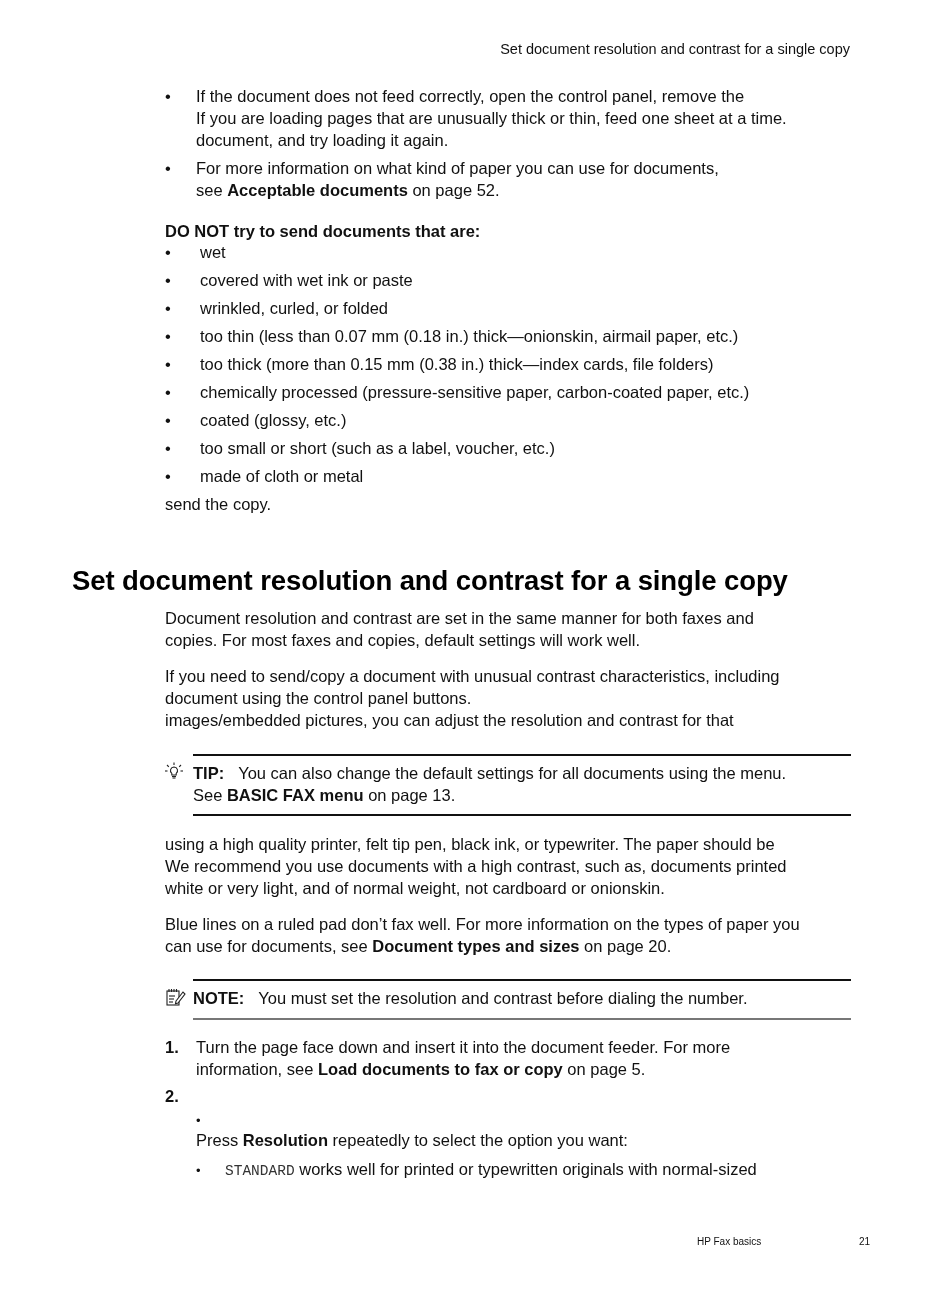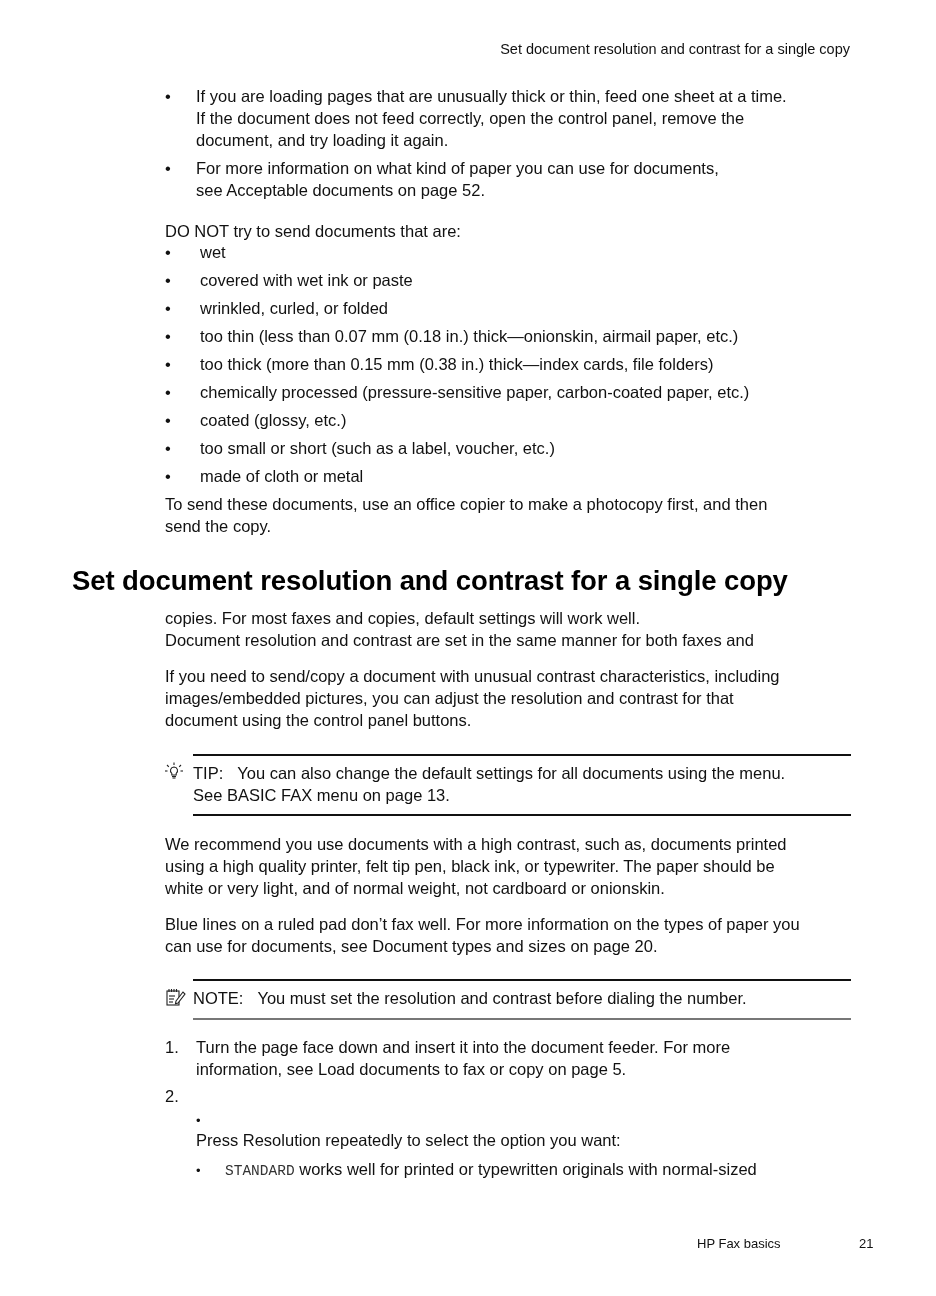--- a/index.html
+++ b/index.html
@@ -6,48 +6,48 @@
   body {
     width: 936px; height: 1296px; position: relative; overflow: hidden;
     font-family: "Liberation Sans", sans-serif; color: #000;
   }
   .running-header {
     position: absolute; top: 41px; right: 86px;
     font-size: 14.5px; color: #111;
   }
   .abs { position: absolute; }
   .body-text { font-size: 16.5px; line-height: 22px; color: #111; }
-  b, .bold { font-weight: normal; }
+  b, .bold { font-weight: bold; }
   .bullet-row { position: absolute; left: 165px; width: 690px; }
   .bullet-row .dot { position: absolute; left: 0; top: 0; }
   .bullet-row .txt { position: absolute; left: 31px; width: 660px; }
   .no-row { position: absolute; left: 165px; width: 690px; height: 22px; }
   .no-row .dot { position: absolute; left: 0; }
   .no-row .txt { position: absolute; left: 35px; white-space: nowrap; }
   .h1 {
     position: absolute; left: 72px; top: 565px;
     font-size: 27.5px; font-weight: bold; color: #000; white-space: nowrap;
     letter-spacing: -0.1px;
   }
   .rule { position: absolute; left: 193px; width: 658px; height: 2px; background: #111; }
   .rule.gray { background: #777; }
   .mono { font-family: "Liberation Mono", monospace; font-size: 14.5px; color: #333; }
-  .footer { position: absolute; top: 1236px; font-size: 13px; color: #111; }
+  .footer { position: absolute; top: 1236px; font-size: 10px; color: #111; }
   .icon { position: absolute; }
 </style>
 </head>
 <body>
 
 <div class="running-header">Set document resolution and contrast for a single copy</div>
 
 <div class="bullet-row body-text" style="top:85px;">
   <span class="dot">•</span>
   <div class="txt">
+    <div>If the document does not feed correctly, open the control panel, remove the</div>
     <div>If you are loading pages that are unusually thick or thin, feed one sheet at a time.</div>
-    <div>If the document does not feed correctly, open the control panel, remove the</div>
     <div>document, and try loading it again.</div>
   </div>
 </div>
 <div class="bullet-row body-text" style="top:157px;">
   <span class="dot">•</span>
   <div class="txt">
     <div>For more information on what kind of paper you can use for documents,</div>
     <div><span>see </span><b>Acceptable documents</b><span> on page 52.</span></div>
   </div>
 </div>
@@ -85,35 +85,34 @@
 <div class="no-row body-text" style="top:437px;">
     <span class="dot">•</span>
     <span class="txt">too small or short (such as a label, voucher, etc.)</span>
   </div>
 <div class="no-row body-text" style="top:465px;">
     <span class="dot">•</span>
     <span class="txt">made of cloth or metal</span>
   </div>
 
 <div class="abs body-text" style="left:165px; top:493px; width:690px;">
-  <div>To send these documents, use an office copier to make a photocopy first, and then</div>
   <div>send the copy.</div>
 </div>
 
 <div class="h1">Set document resolution and contrast for a single copy</div>
 
 <div class="abs body-text" style="left:165px; top:607px; width:690px;">
+  <div>Document resolution and contrast are set in the same manner for both faxes and</div>
   <div>copies. For most faxes and copies, default settings will work well.</div>
-  <div>Document resolution and contrast are set in the same manner for both faxes and</div>
 </div>
 
 <div class="abs body-text" style="left:165px; top:665px; width:690px;">
   <div>If you need to send/copy a document with unusual contrast characteristics, including</div>
+  <div>document using the control panel buttons.</div>
   <div>images/embedded pictures, you can adjust the resolution and contrast for that</div>
-  <div>document using the control panel buttons.</div>
 </div>
 
 <div class="rule" style="top:754px;"></div>
 <div class="icon" style="left:165px; top:762px; width:18px; height:20px;">
   <svg width="18" height="20" viewBox="0 0 18 20">
     <g stroke="#222" stroke-width="1.1" fill="none">
       <path d="M9 5 a3.6 3.6 0 0 1 2.2 6.4 v1.6 h-4.4 v-1.6 A3.6 3.6 0 0 1 9 5z"></path>
       <line x1="7" y1="14.5" x2="11" y2="14.5"></line>
       <line x1="7.5" y1="16" x2="10.5" y2="16"></line>
       <line x1="9" y1="0.5" x2="9" y2="3"></line>
@@ -124,22 +123,22 @@
     </g>
   </svg>
 </div>
 <div class="abs body-text" style="left:193px; top:762px; width:670px;">
   <div style="white-space:nowrap;"><b>TIP:</b><span style="display:inline-block;width:14px;"></span><span>You can also change the default settings for all documents using the menu.</span></div>
   <div><span>See </span><b>BASIC FAX menu</b><span> on page 13.</span></div>
 </div>
 <div class="rule" style="top:814px;"></div>
 
 <div class="abs body-text" style="left:165px; top:833px; width:690px;">
+  <div>using a high quality printer, felt tip pen, black ink, or typewriter. The paper should be</div>
   <div>We recommend you use documents with a high contrast, such as, documents printed</div>
-  <div>using a high quality printer, felt tip pen, black ink, or typewriter. The paper should be</div>
   <div>white or very light, and of normal weight, not cardboard or onionskin.</div>
 </div>
 
 <div class="abs body-text" style="left:165px; top:913px; width:700px;">
   <div>Blue lines on a ruled pad don’t fax well. For more information on the types of paper you</div>
   <div><span>can use for documents, see </span><b>Document types and sizes</b><span> on page 20.</span></div>
 </div>
 
 <div class="rule" style="top:979px;"></div>
 <div class="icon" style="left:166px; top:988px; width:20px; height:18px;">

